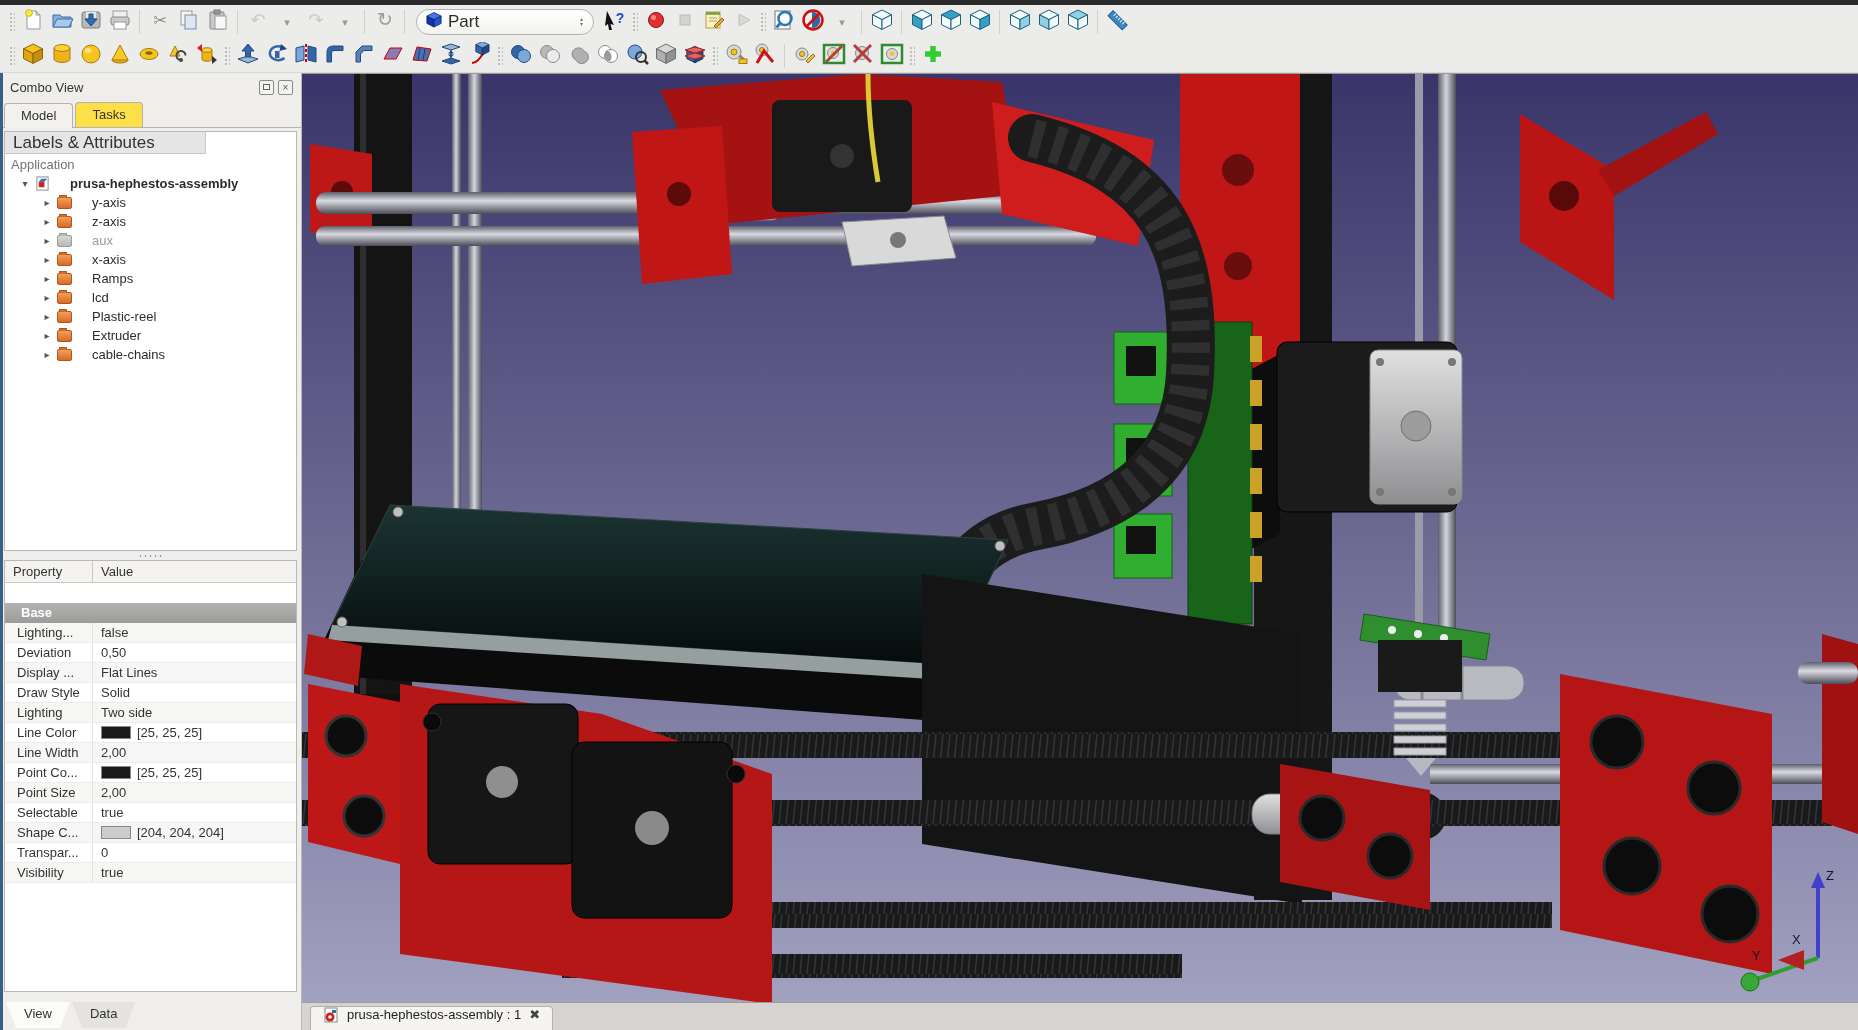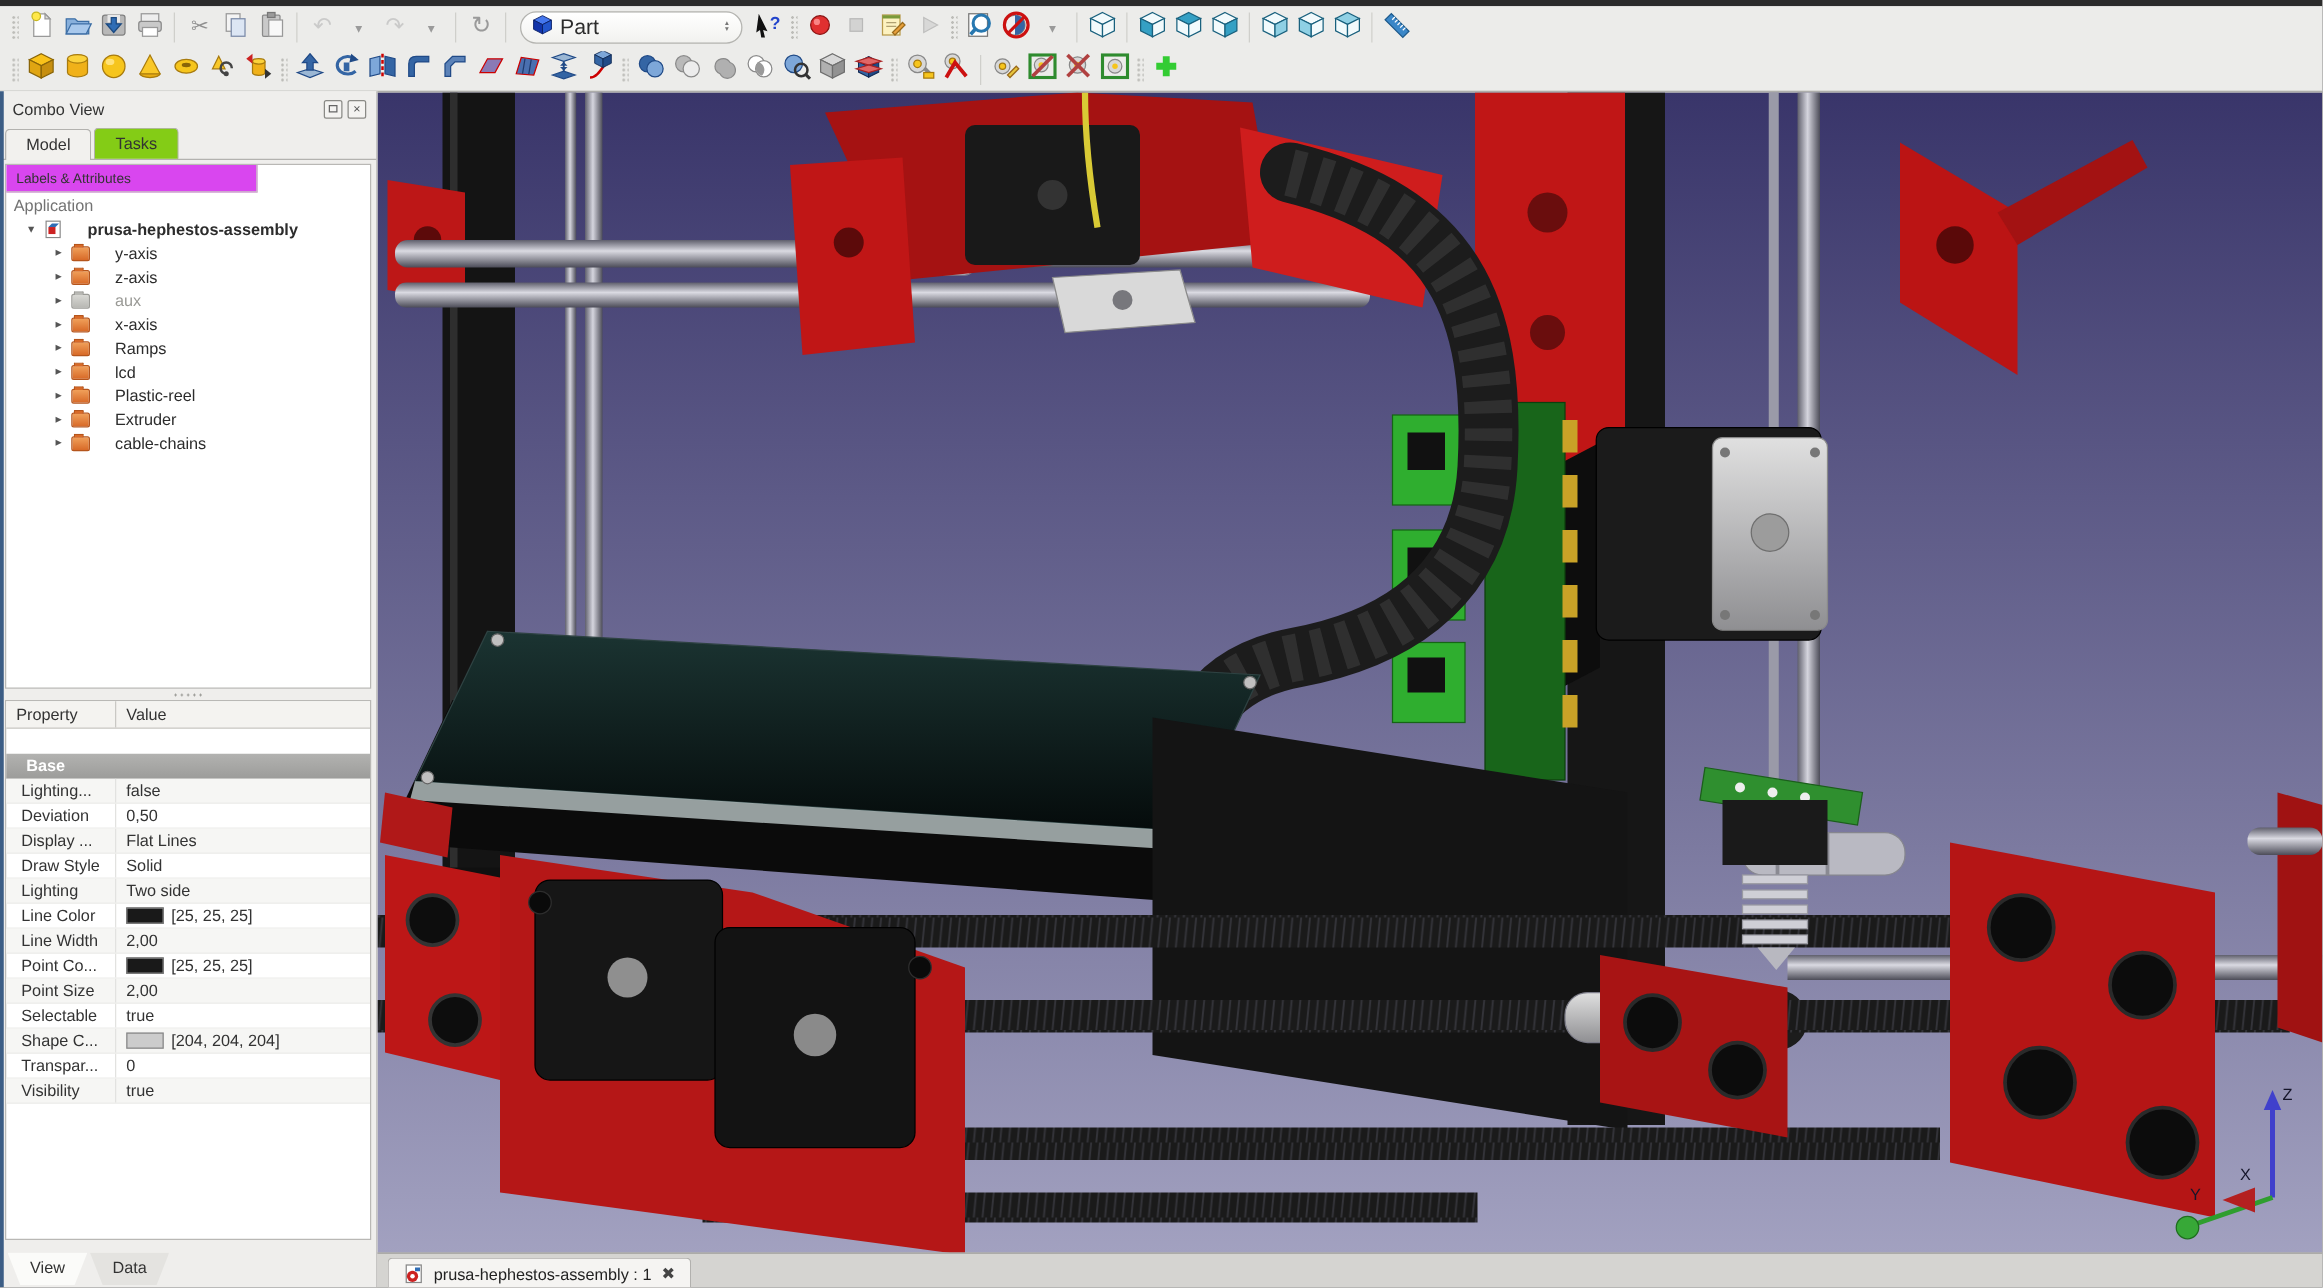--- a/index.html
+++ b/index.html
@@ -25,25 +25,25 @@
   
   #left-dock { position:absolute; left:0; top:73px; width:302px; height:957px; background:#efeeec; border-right:1px solid #b9b8b5; }
   #left-dock::before { content:""; position:absolute; left:0; top:0; bottom:0; width:3px; background:#3c5d85; }
   .dock-header { height:28px; display:flex; align-items:center; padding:0 8px 0 10px; }
   .dock-title { font-size:13px; color:#333; flex:1; }
   .mini-btn { width:15px; height:15px; border:1px solid #8a8a86; border-radius:2px; margin-left:4px;
               display:flex; align-items:center; justify-content:center; font-size:10px; color:#555; background:#f4f3f1; }
   .mini-btn .sq { width:7px; height:6px; border:1px solid #666; }
   .dock-tabs { height:27px; display:flex; align-items:flex-end; padding-left:4px; border-bottom:1px solid #b3b2af; }
   .dock-tab { font-size:13px; color:#333; padding:4px 16px 5px; border:1px solid #b3b2af; border-bottom:none;
-              border-radius:4px 4px 0 0; background:#84cc16; margin-right:2px; }
+              border-radius:4px 4px 0 0; background:#fde047; margin-right:2px; }
   .dock-tab.active { background:#f2f1ee; position:relative; top:1px; }
 
   .tree-panel { position:absolute; left:4px; right:4px; top:58px; height:420px; background:#ffffff; border:1px solid #b9b8b5; overflow:hidden; }
-  .tree-colheader { height:22px; line-height:22px; background:#d946ef; border-bottom:1px solid #c9c8c4; font-size:11px; color:#333; padding-left:8px; border-right:1px solid #c9c8c4; width:69%; }
+  .tree-colheader { height:22px; line-height:22px; background:#e5e5e5; border-bottom:1px solid #c9c8c4; font-size:17px; color:#333; padding-left:8px; border-right:1px solid #c9c8c4; width:69%; }
   .tree-root { font-size:13px; color:#737373; padding:3px 0 2px 6px; }
   .tree-row { display:flex; align-items:center; height:19px; font-size:13px; color:#2c2c2c; }
   .tree-row .exp { width:12px; text-align:center; color:#555; font-size:10px; margin-left:0; }
   .tree-row.doc-row { padding-left:14px; font-weight:bold; }
   .tree-row.child { padding-left:36px; }
   .tree-row .label { margin-left:20px; white-space:nowrap; }
   .tree-row.muted .label { color:#9a9a96; }
   .tree-row.bold .label { font-weight:normal; }
   .folder { width:15px; height:12px; background:linear-gradient(#f0a05a,#d86a28); border:1px solid #b5551c; border-radius:2px; position:relative; margin-left:4px; }
   .folder::before { content:""; position:absolute; left:1px; top:-3px; width:6px; height:2px; background:#d86a28; border:1px solid #b5551c; border-bottom:none; border-radius:1px 1px 0 0; }
@@ -69,21 +69,21 @@
   .vd-tab { font-size:13px; color:#333; padding:4px 18px 5px; background:#e4e3e0;
             clip-path:polygon(0 0,100% 0,84% 100%,16% 100%); }
   .vd-tab.active { background:#fbfbf9; }
 
   
   #viewport { position:absolute; left:302px; top:73px; width:1556px; height:929px; border-top:1px solid #9a9a96; }
   #viewport svg { display:block; }
 
   
   #doc-tabbar { position:absolute; left:302px; top:1002px; width:1556px; height:28px; background:#d5d4d1; border-top:1px solid #9e9d9a; }
-  .doc-tab { position:absolute; left:8px; top:3px; height:25px; display:flex; align-items:center; gap:8px;
+  .doc-tab { position:absolute; left:8px; top:3px; height:25px; display:flex; align-items:flex-start; gap:8px;
              background:#f5f4f2; border:1px solid #b2b1ae; border-bottom:none; border-radius:4px 4px 0 0; padding:0 12px; }
   .doc-tab .doc-label { font-size:13px; color:#222; }
   .doc-tab .doc-close { font-size:13px; color:#444; font-weight:bold; }
 </style>
 </head>
 <body>
 
 <div id="app">
   <div class="top-strip"></div>
 

